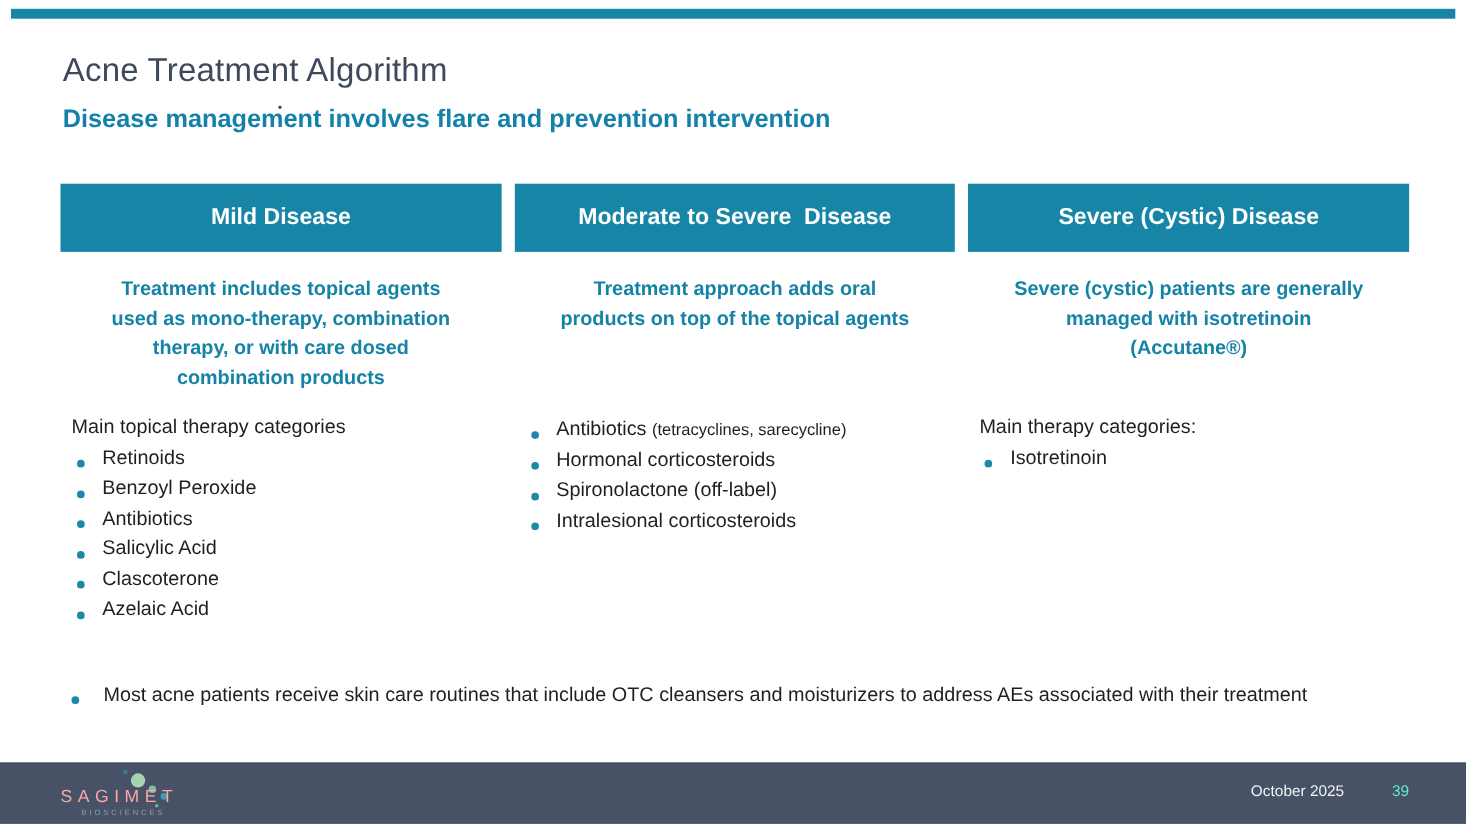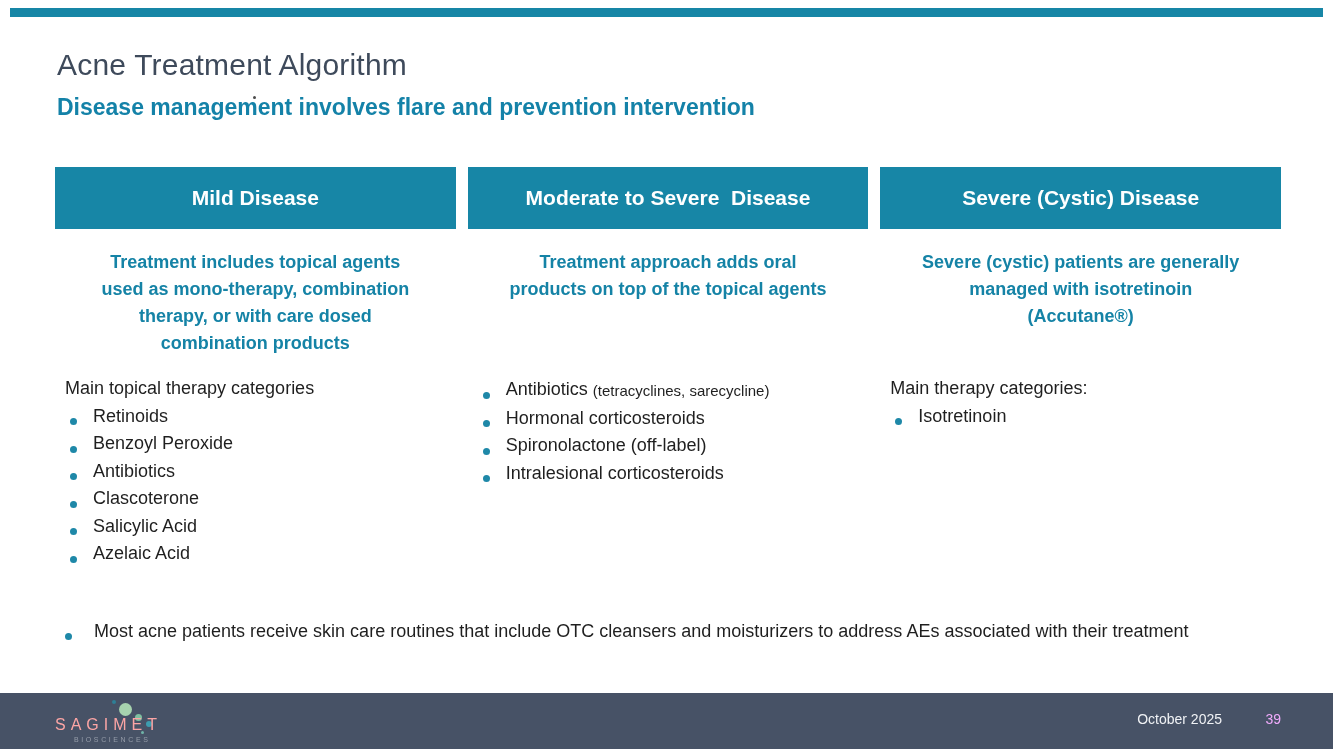--- a/index.html
+++ b/index.html
@@ -81,21 +81,21 @@
   .ldot2 { left:64px; top:3px;  width:13px; height:13px; background:#A7D3AE; }
   .ldot3 { left:80px; top:14px; width:7px;  height:7px;  background:#7FBFA0; }
   .ldot4 { left:91px; top:21px; width:6px;  height:6px;  background:#3D9DAF; }
   .ldot5 { left:86px; top:31px; width:3px;  height:3px;  background:#6FB4A8; }
   .footer-date {
     position:absolute; right:111px; top:18px;
     font-size:14px; color:#F0F2F5;
   }
   .footer-page {
     position:absolute; right:52px; top:18px;
-    font-size:14px; color:#f0abfc;
+    font-size:14px; color:#5eead4;
   }
 </style>
 </head>
 <body>
 
 <div class="slide">
 
   <div class="top-bar"></div>
 
   <div class="title">Acne Treatment Algorithm</div>
@@ -120,25 +120,25 @@
           <li>
               <span class="dot"></span>
               <span>Benzoyl Peroxide</span>
             </li>
           <li>
               <span class="dot"></span>
               <span>Antibiotics</span>
             </li>
           <li>
               <span class="dot"></span>
+              <span>Salicylic Acid</span>
+            </li>
+          <li>
+              <span class="dot"></span>
               <span>Clascoterone</span>
-            </li>
-          <li>
-              <span class="dot"></span>
-              <span>Salicylic Acid</span>
             </li>
           <li>
               <span class="dot"></span>
               <span>Azelaic Acid</span>
             </li>
         </ul>
       </div>
     </div>
 
     <div class="column">

